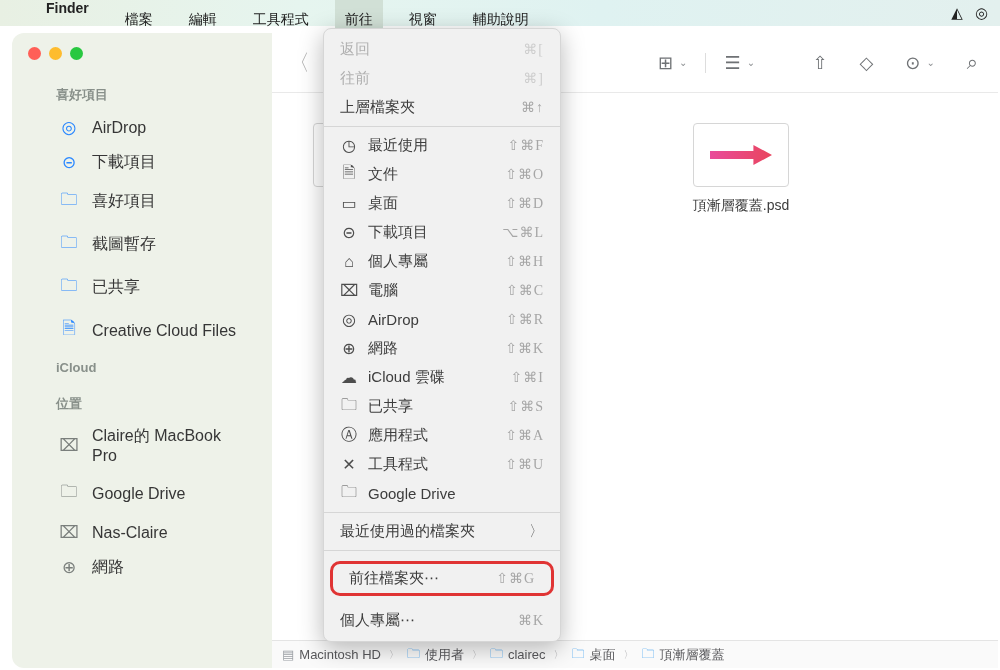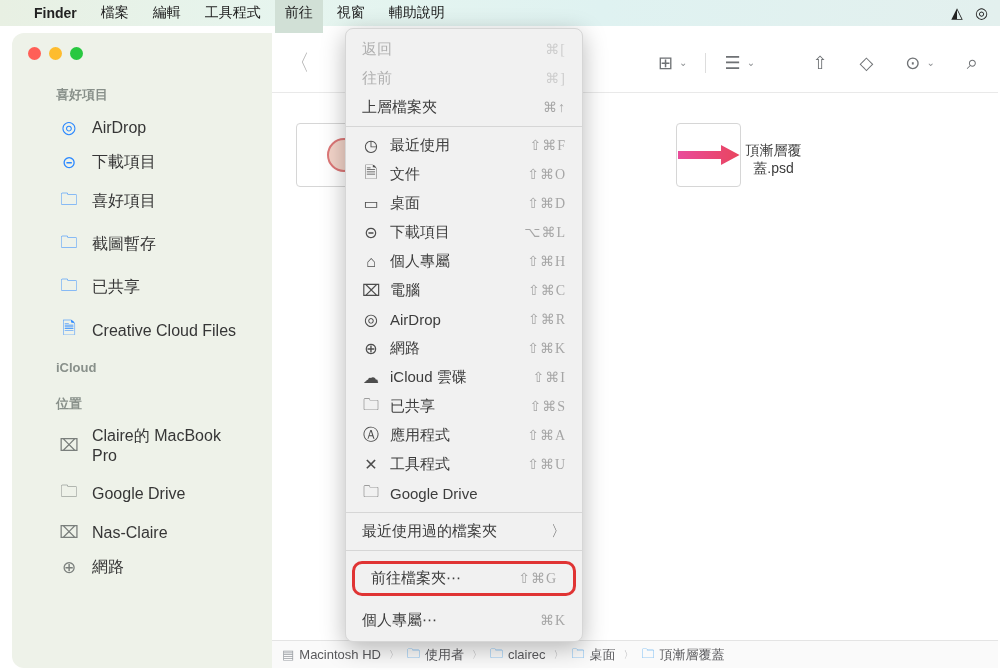--- a/index.html
+++ b/index.html
@@ -1,19 +1,19 @@
 <!DOCTYPE html>
 <html><head>
 <meta charset="utf-8">
 <style>
 * { margin: 0; padding: 0; box-sizing: border-box; font-family: -apple-system, "Helvetica Neue", "PingFang TC", sans-serif; }
 body { width: 1000px; height: 670px; background: #fff; overflow: hidden; position: relative; }
 
 
-.menubar { height: 26px; background: linear-gradient(90deg, #e8f0e3 0%, #e6f5ef 30%, #dff2f1 60%, #e3f0ee 100%); display: flex; align-items: center; padding: 0 12px; gap: 4px; font-size: 14px; color: #222; }
+.menubar { height: 26px; background: linear-gradient(90deg, #e8f0e3 0%, #e6f5ef 30%, #dff2f1 60%, #e3f0ee 100%); display: flex; padding: 0 12px; gap: 16px; font-size: 14px; color: #222; }
 .menubar .apple { font-size: 16px; margin-right: 8px; }
 .menubar .appname { font-weight: 700; padding: 0 10px; }
 .menubar .mitem { padding: 0 10px; height: 40px; display: flex; align-items: center; }
 .menubar .mitem.active { background: #d1e0d6; }
 .menubar .right { margin-left: auto; display: flex; gap: 12px; align-items: center; }
 .menubar .right span { font-size: 15px; }
 
 
 .window { position: absolute; top: 33px; left: 12px; right: 2px; bottom: 2px; display: flex; border-radius: 12px; overflow: visible; }
 
@@ -35,28 +35,28 @@
 .toolbar { height: 60px; display: flex; align-items: center; padding: 0 16px; gap: 14px; border-bottom: 1px solid #e9e9e9; }
 .toolbar .nav { color: #b5b5b5; font-size: 22px; display: flex; gap: 34px; }
 .toolbar .spacer { width: 260px; }
 .toolbar .tbtn { color: #6f7275; font-size: 18px; display: flex; align-items: center; gap: 4px; padding: 0 4px; }
 .toolbar .chev { font-size: 10px; color: #8c8f92; margin-left: 2px; }
 .toolbar .right { margin-left: auto; display: flex; gap: 24px; align-items: center; }
 .toolbar .sep { width: 1px; height: 20px; background: #ddd; }
 
 
 .content { padding: 30px 24px; display: flex; gap: 60px; flex-wrap: wrap; }
-.fileitem { display: flex; flex-direction: row; align-items: center; width: 130px; }
+.fileitem { display: flex; flex-direction: column; align-items: center; width: 130px; }
 .thumb { width: 96px; height: 64px; background: #fff; border: 1px solid #d6d6d6; border-radius: 4px; display: flex; align-items: center; justify-content: center; position: relative; }
 .thumb.t1::before { content: ""; width: 30px; height: 30px; background: #f3d4c9; border-radius: 50%; border: 2px solid #d77; }
 .thumb.t2 .arrow { width: 62px; height: 20px; background: linear-gradient(90deg, #e94b9a, #e9455e); clip-path: polygon(0 30%, 70% 30%, 70% 0, 100% 50%, 70% 100%, 70% 70%, 0 70%); }
 .fname { margin-top: 10px; font-size: 14px; color: #3c3c3c; text-align: center; word-break: break-all; }
 
 
-.dropdown { position: absolute; top: 28px; left: 345px; width: 238px; background: #f1f1f1; border-radius: 8px; box-shadow: 0 6px 24px rgba(0,0,0,0.28); border: 1px solid #d6d6d6; padding: 6px 0; z-index: 50; }
+.dropdown { position: absolute; top: 28px; left: 323px; width: 238px; background: #f1f1f1; border-radius: 8px; box-shadow: 0 6px 24px rgba(0,0,0,0.28); border: 1px solid #d6d6d6; padding: 6px 0; z-index: 50; }
 .dd-item { display: flex; align-items: center; padding: 4px 16px; font-size: 15px; color: #3d3d3d; gap: 10px; height: 29px; }
 .dd-item.dim { color: #b0b0b0; }
 .dd-item .icon { width: 18px; text-align: center; font-size: 16px; color: #4d4d4d; }
 .dd-item .lbl { flex: 1; }
 .dd-item .sc { font-size: 14px; color: #a6a6a6; letter-spacing: 1px; font-family: -apple-system; }
 .dd-item.dim .sc { color: #cdcdcd; }
 .dd-sep { height: 1px; background: #d6d6d6; margin: 4px 0; }
 .dd-item .sub { color: #6b6b6b; font-size: 15px; margin-left: auto; }
 .highlight-box { border: 3px solid #e03434; border-radius: 10px; margin: 10px 6px; }
 

